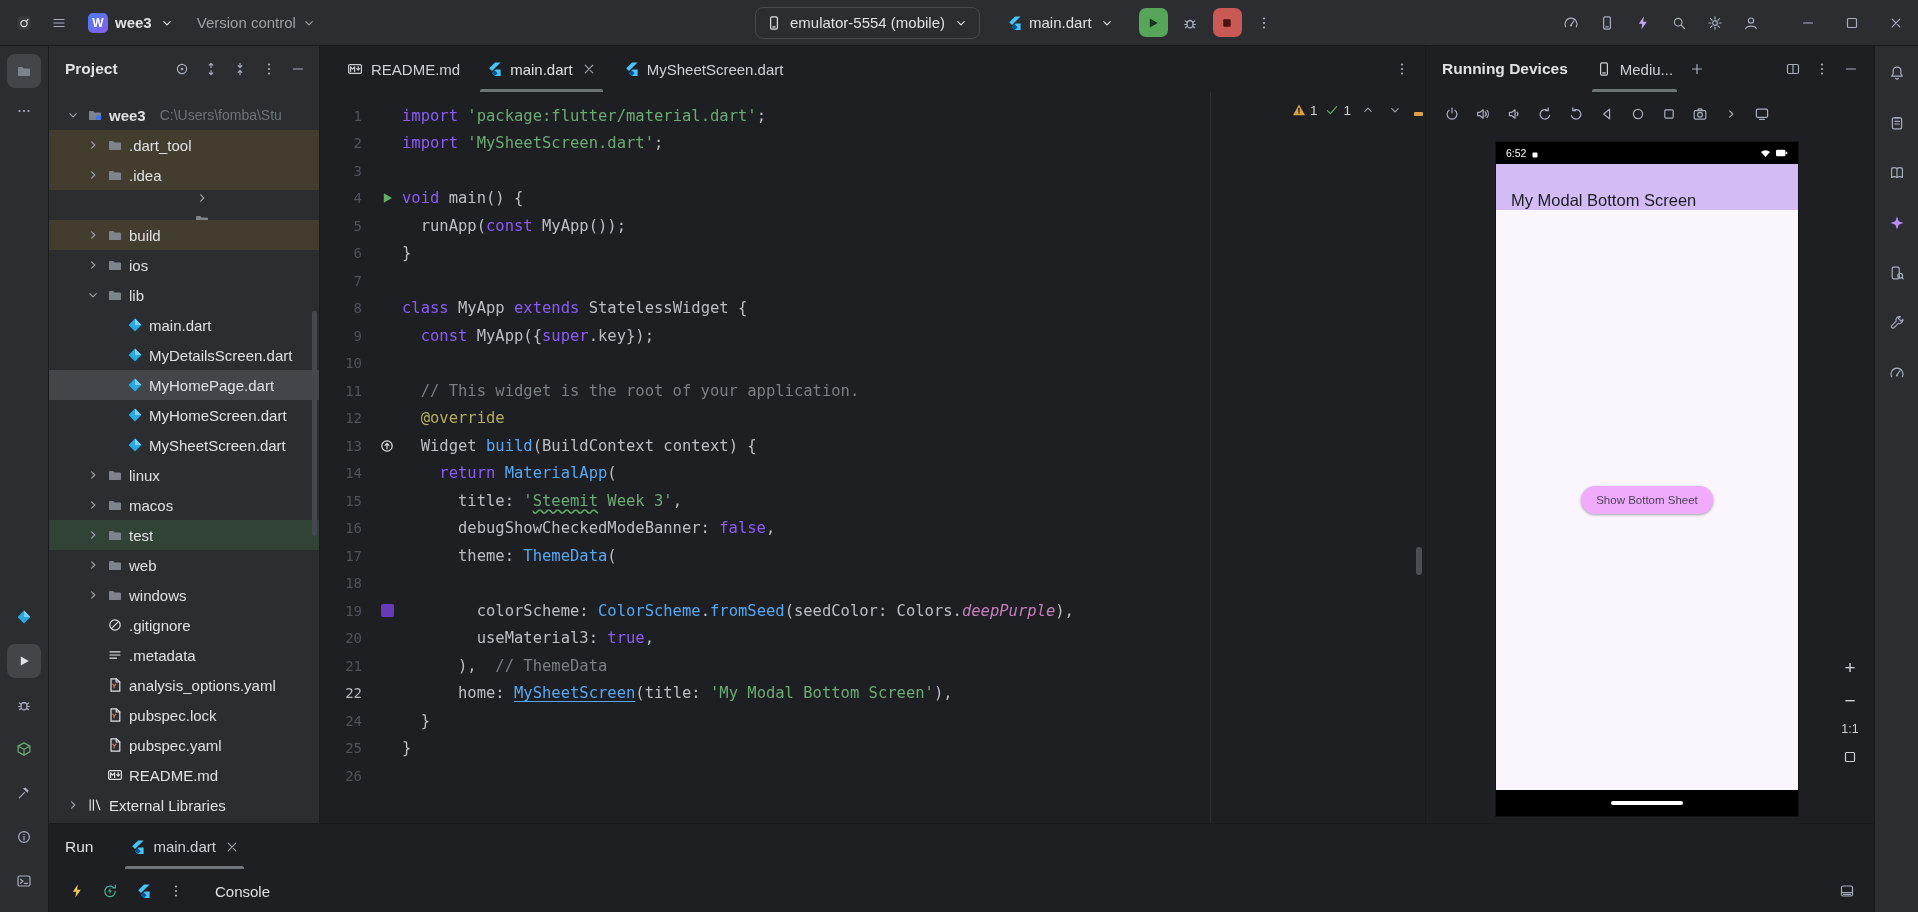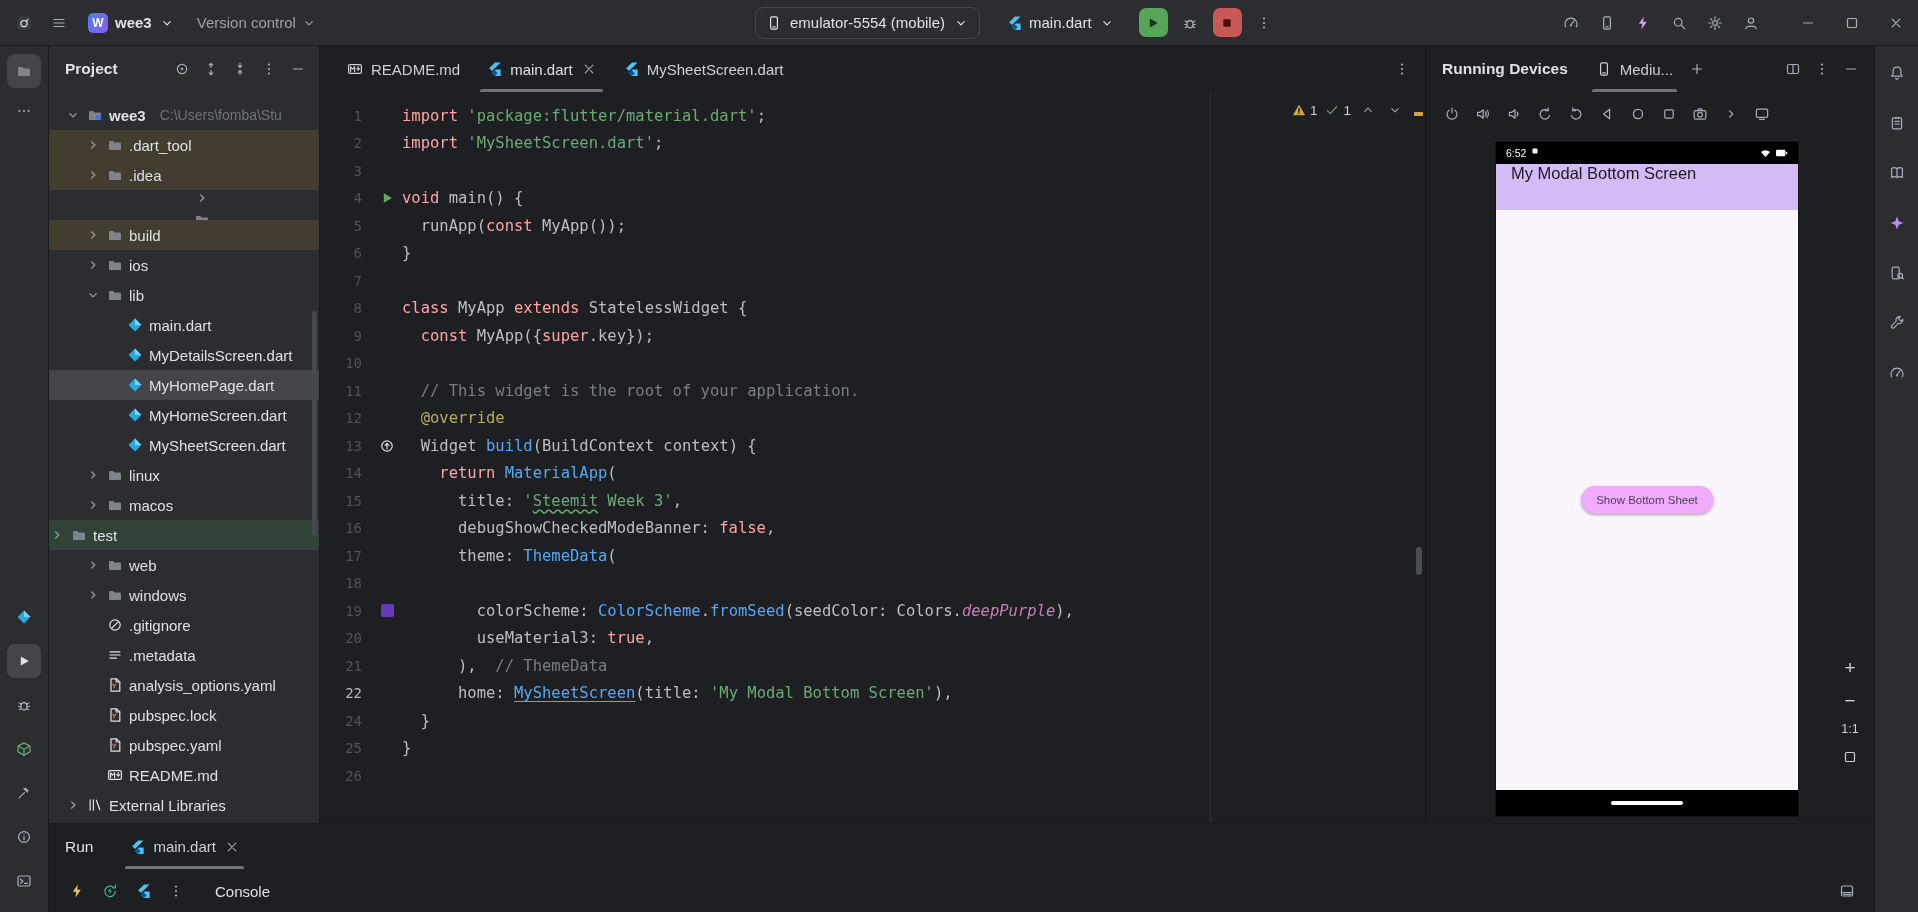--- a/index.html
+++ b/index.html
@@ -68,21 +68,21 @@
   .tab-close{display:flex;width:16px;height:16px;align-items:center;justify-content:center;color:#9DA0A8;cursor:pointer}
   .tabbar-sp{flex:1}
   .editor-body{flex:1;position:relative;overflow:hidden;padding-top:10px}
   .margin-line{position:absolute;left:890px;top:0;bottom:0;width:1px;background:#2E3034}
   .cl{display:flex;height:27.5px;align-items:center;position:relative}
   .ln{width:52px;text-align:right;padding-right:10px;color:#4D525B;font-family:"DejaVu Sans Mono","Liberation Mono",monospace;font-size:14px;flex:none}
   .ln.cur{color:#B4B8BF}
   .gi{width:30px;flex:none;display:flex;align-items:center;justify-content:center}
   .ct{font-family:"DejaVu Sans Mono","Liberation Mono",monospace;font-size:15.5px;white-space:pre}
   .swatch{width:13px;height:13px;border-radius:2px;display:inline-block}
-  .tk-p{color:#BCBEC4}.tk-k{color:#fca5a5}.tk-s{color:#6AAB73}.tk-c{color:#7A7E85}
+  .tk-p{color:#BCBEC4}.tk-k{color:#8b5cf6}.tk-s{color:#6AAB73}.tk-c{color:#7A7E85}
   .tk-a{color:#B3AE60}.tk-f{color:#56A8F5}
   .tk-d{color:#C77DBB;font-style:italic}
   .tk-u{color:#56A8F5;text-decoration:underline;text-underline-offset:3px}
   .tk-y{color:#6AAB73;text-decoration:underline wavy #5FAD65;text-underline-offset:3px}
   .inspections{position:absolute;top:8px;right:20px;display:flex;align-items:center;gap:7px;font-size:13.5px;color:#CED0D6}
   .insp-item{display:flex;align-items:center;gap:3px}
   .insp-btn{width:20px;height:20px;display:flex;align-items:center;justify-content:center;color:#9DA0A8;cursor:pointer}
   .editor-scrollbar{position:absolute;right:3px;top:455px;width:6px;height:28px;background:#4B4E53;border-radius:3px}
   .error-stripe-mark{position:absolute;right:2px;top:20px;width:9px;height:4px;background:#D9A343;border-radius:1px}
 
@@ -90,23 +90,23 @@
   .devices-panel{width:449px;border-left:1px solid #191A1C;display:flex;flex-direction:column;background:#1E1F22}
   .dev-header{height:46px;display:flex;align-items:center;padding:0 10px 0 16px;flex:none}
   .dev-title{font-weight:700;font-size:15.5px}
   .dev-tab{display:flex;align-items:center;gap:8px;height:46px;padding:0 10px;margin-left:18px;position:relative;color:#CED0D6;cursor:pointer}
   .dev-tab::after{content:"";position:absolute;left:6px;right:6px;bottom:0;height:3px;background:#6F737A;border-radius:2px 2px 0 0}
   .dev-actions{margin-left:auto;display:flex;align-items:center;gap:2px}
   .dev-toolbar{height:44px;display:flex;align-items:center;gap:4px;padding:0 12px;flex:none}
   .dev-body{flex:1;position:relative}
   .emulator{position:absolute;left:70px;top:6px;width:302px;height:674px;display:flex;flex-direction:column;box-shadow:0 0 0 1px #121314}
   .em-status{height:22px;background:#000;display:flex;align-items:center;justify-content:space-between;padding:0 10px;color:#fff;font-size:10.5px;flex:none}
-  .em-status-left{display:flex;align-items:flex-start;gap:5px}
+  .em-status-left{display:flex;align-items:flex-end;gap:5px}
   .em-status-right{display:flex;align-items:center;gap:4px}
-  .em-appbar{height:46px;display:flex;align-items:flex-start;padding:0 15px;color:#1D1A20;font-size:16.5px;flex:none}
+  .em-appbar{height:46px;display:flex;align-items:flex-end;padding:0 15px;color:#1D1A20;font-size:16.5px;flex:none}
   .em-body{flex:1;position:relative}
   .em-button{position:absolute;left:50%;top:50%;transform:translate(-50%,-50%);background:#f0abfc;color:#4A4458;
     font-size:11.5px;font-weight:500;padding:8px 15px;border-radius:16px;border:none;box-shadow:0 1px 3px rgba(0,0,0,.35);
     cursor:pointer;font-family:"Liberation Sans",sans-serif;white-space:nowrap}
   .em-nav{height:26px;background:#000;display:flex;align-items:center;justify-content:center;flex:none}
   .em-pill{width:72px;height:4px;background:#fff;border-radius:2px}
   .zoom-controls{position:absolute;right:12px;top:520px;display:flex;flex-direction:column;align-items:center;gap:9px;color:#CED0D6}
   .zoom-btn{width:24px;height:24px;display:flex;align-items:center;justify-content:center;font-size:19px;cursor:pointer}
   .zoom-label{font-size:12.5px;cursor:pointer}
 
@@ -614,21 +614,21 @@
                   </svg>
                 </span>
               </span>
               <span class="ic">
                 <svg viewBox="0 0 16 16" width="16" height="16" fill="none" stroke="currentColor" stroke-width="1.2" stroke-linecap="round" stroke-linejoin="round">
                   <path d="M2 4.8c0-.5.4-.9.9-.9h3.3l1.4 1.6h5.5c.5 0 .9.4.9.9v5.8c0 .5-.4.9-.9.9H2.9c-.5 0-.9-.4-.9-.9z" fill="#7E838C" stroke="none"></path>
                 </svg>
               </span>
               <span class="tree-label">macos</span>
             </div>
-            <div class="tree-row tint-test" style="">
+            <div class="tree-row tint-test" style="padding-left: 36px;">
               <span class="chev">
                 <span class="ic">
                   <svg viewBox="0 0 16 16" width="16" height="16" fill="none" stroke="currentColor" stroke-width="1.2" stroke-linecap="round" stroke-linejoin="round">
                     <path d="M6.6 4.8 9.8 8l-3.2 3.2"></path>
                   </svg>
                 </span>
               </span>
               <span class="ic">
                 <svg viewBox="0 0 16 16" width="16" height="16" fill="none" stroke="currentColor" stroke-width="1.2" stroke-linecap="round" stroke-linejoin="round">
                   <path d="M2 4.8c0-.5.4-.9.9-.9h3.3l1.4 1.6h5.5c.5 0 .9.4.9.9v5.8c0 .5-.4.9-.9.9H2.9c-.5 0-.9-.4-.9-.9z" fill="#7E838C" stroke="none"></path>

